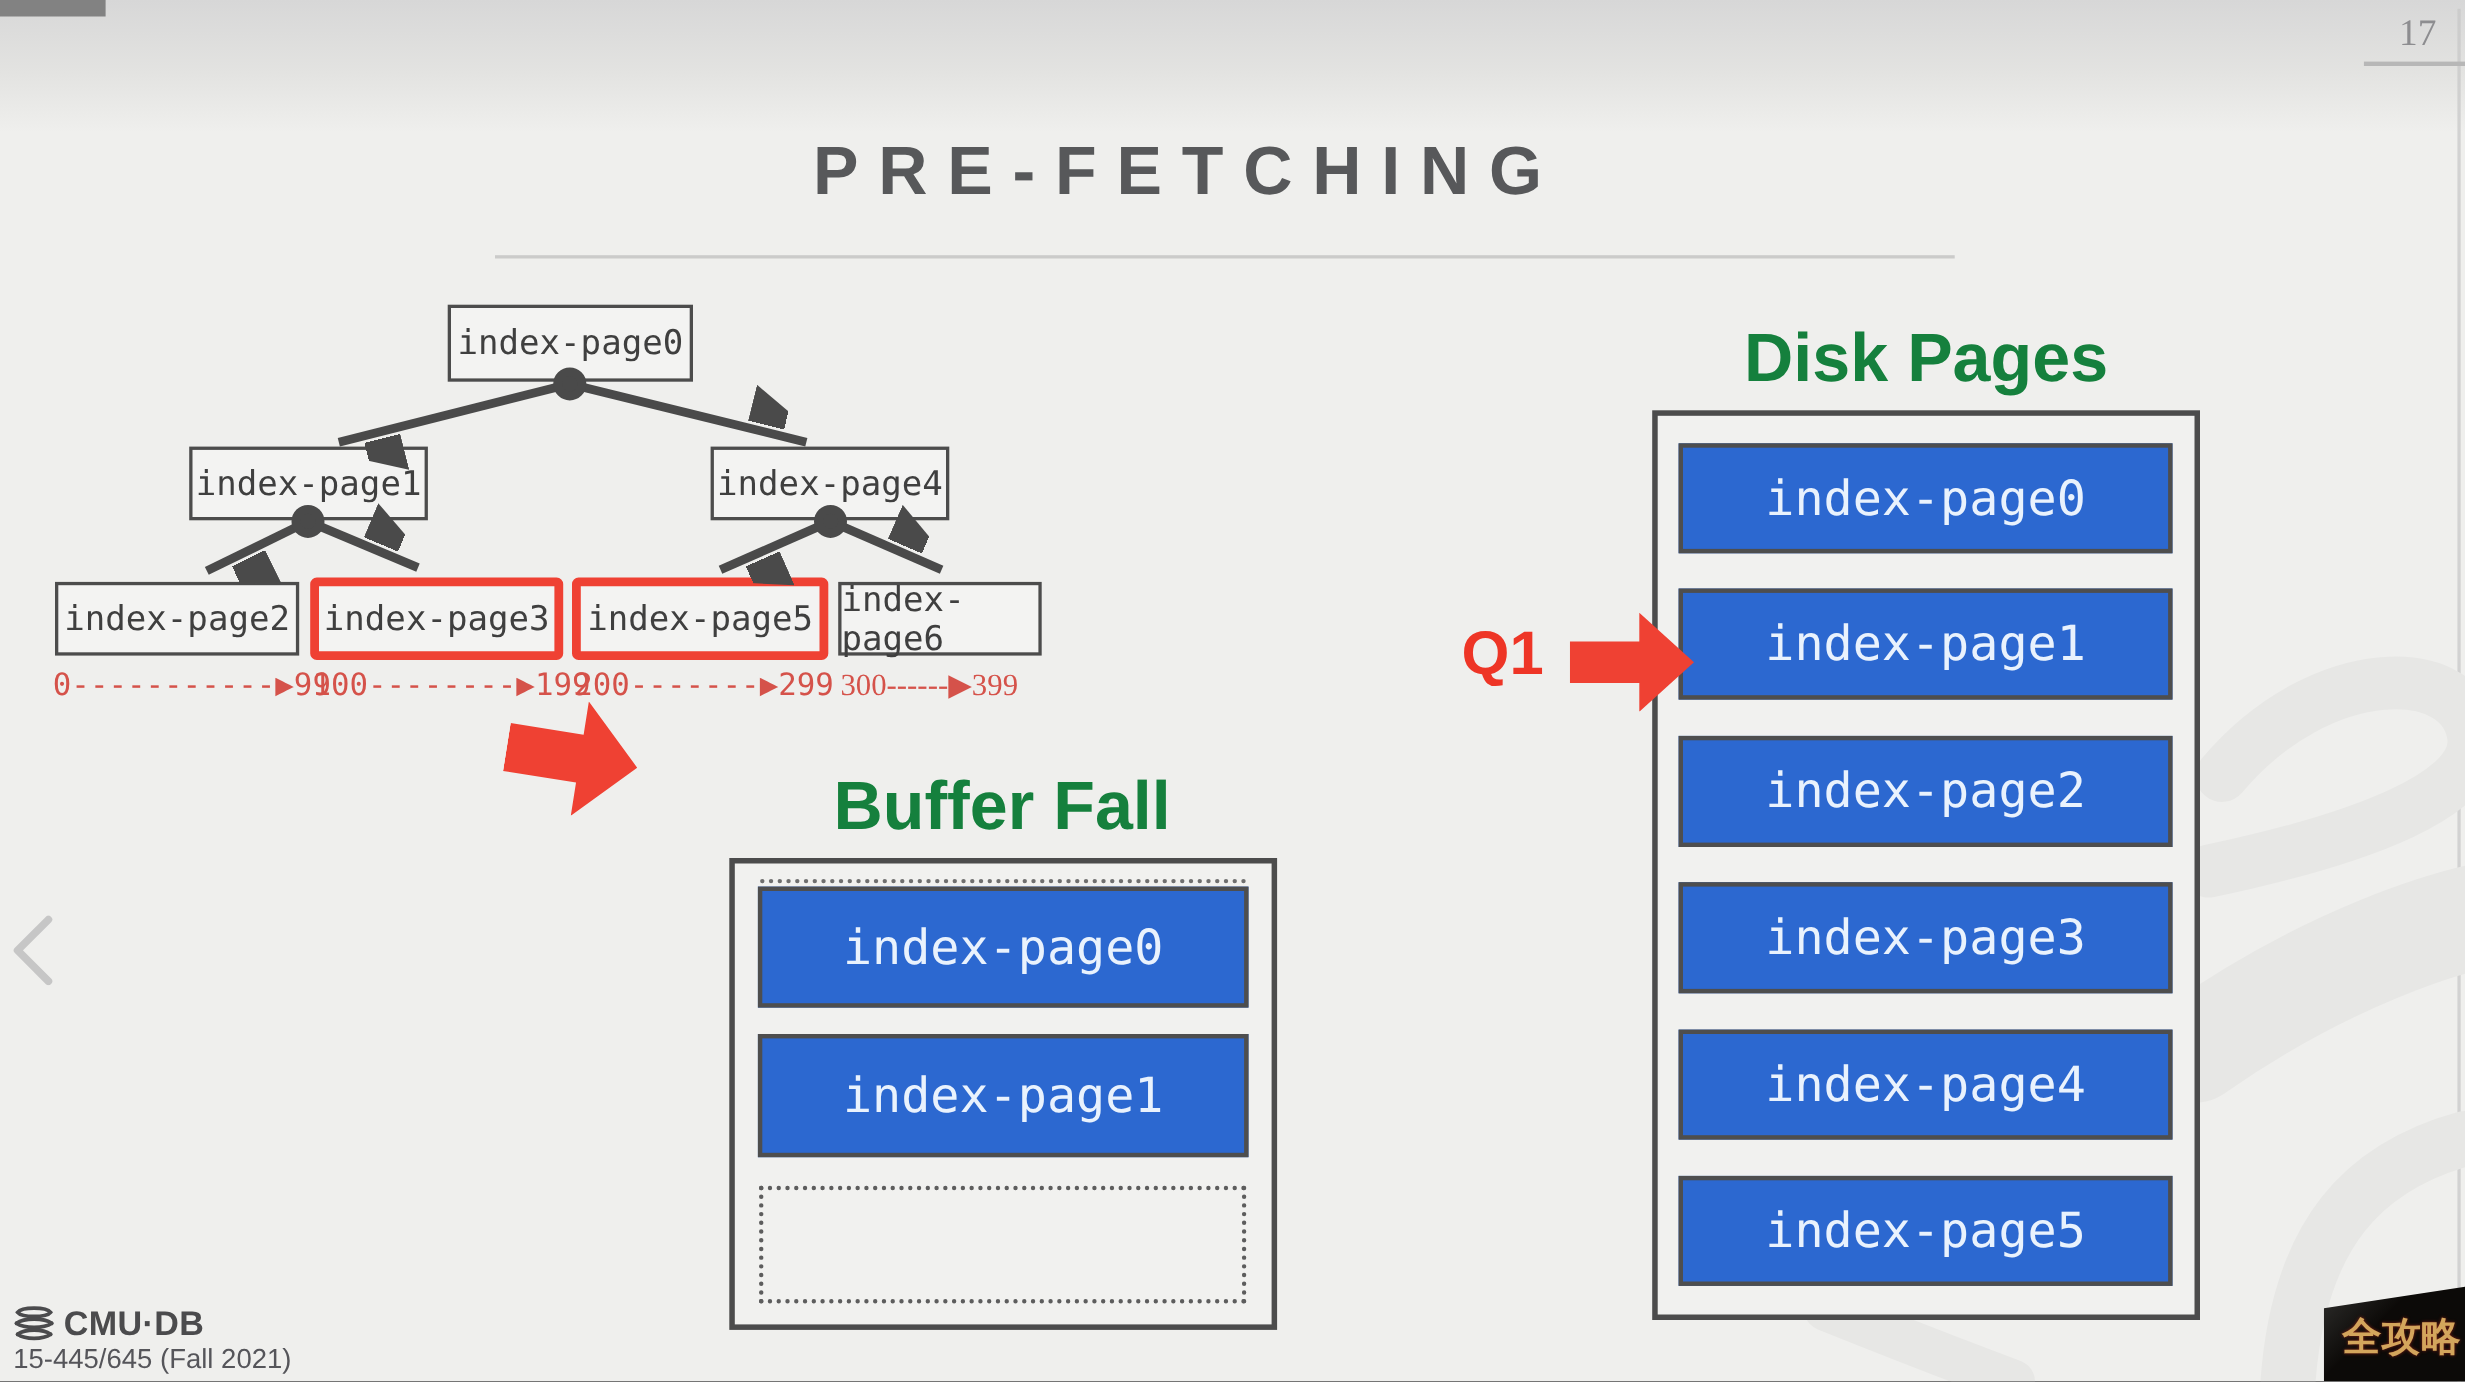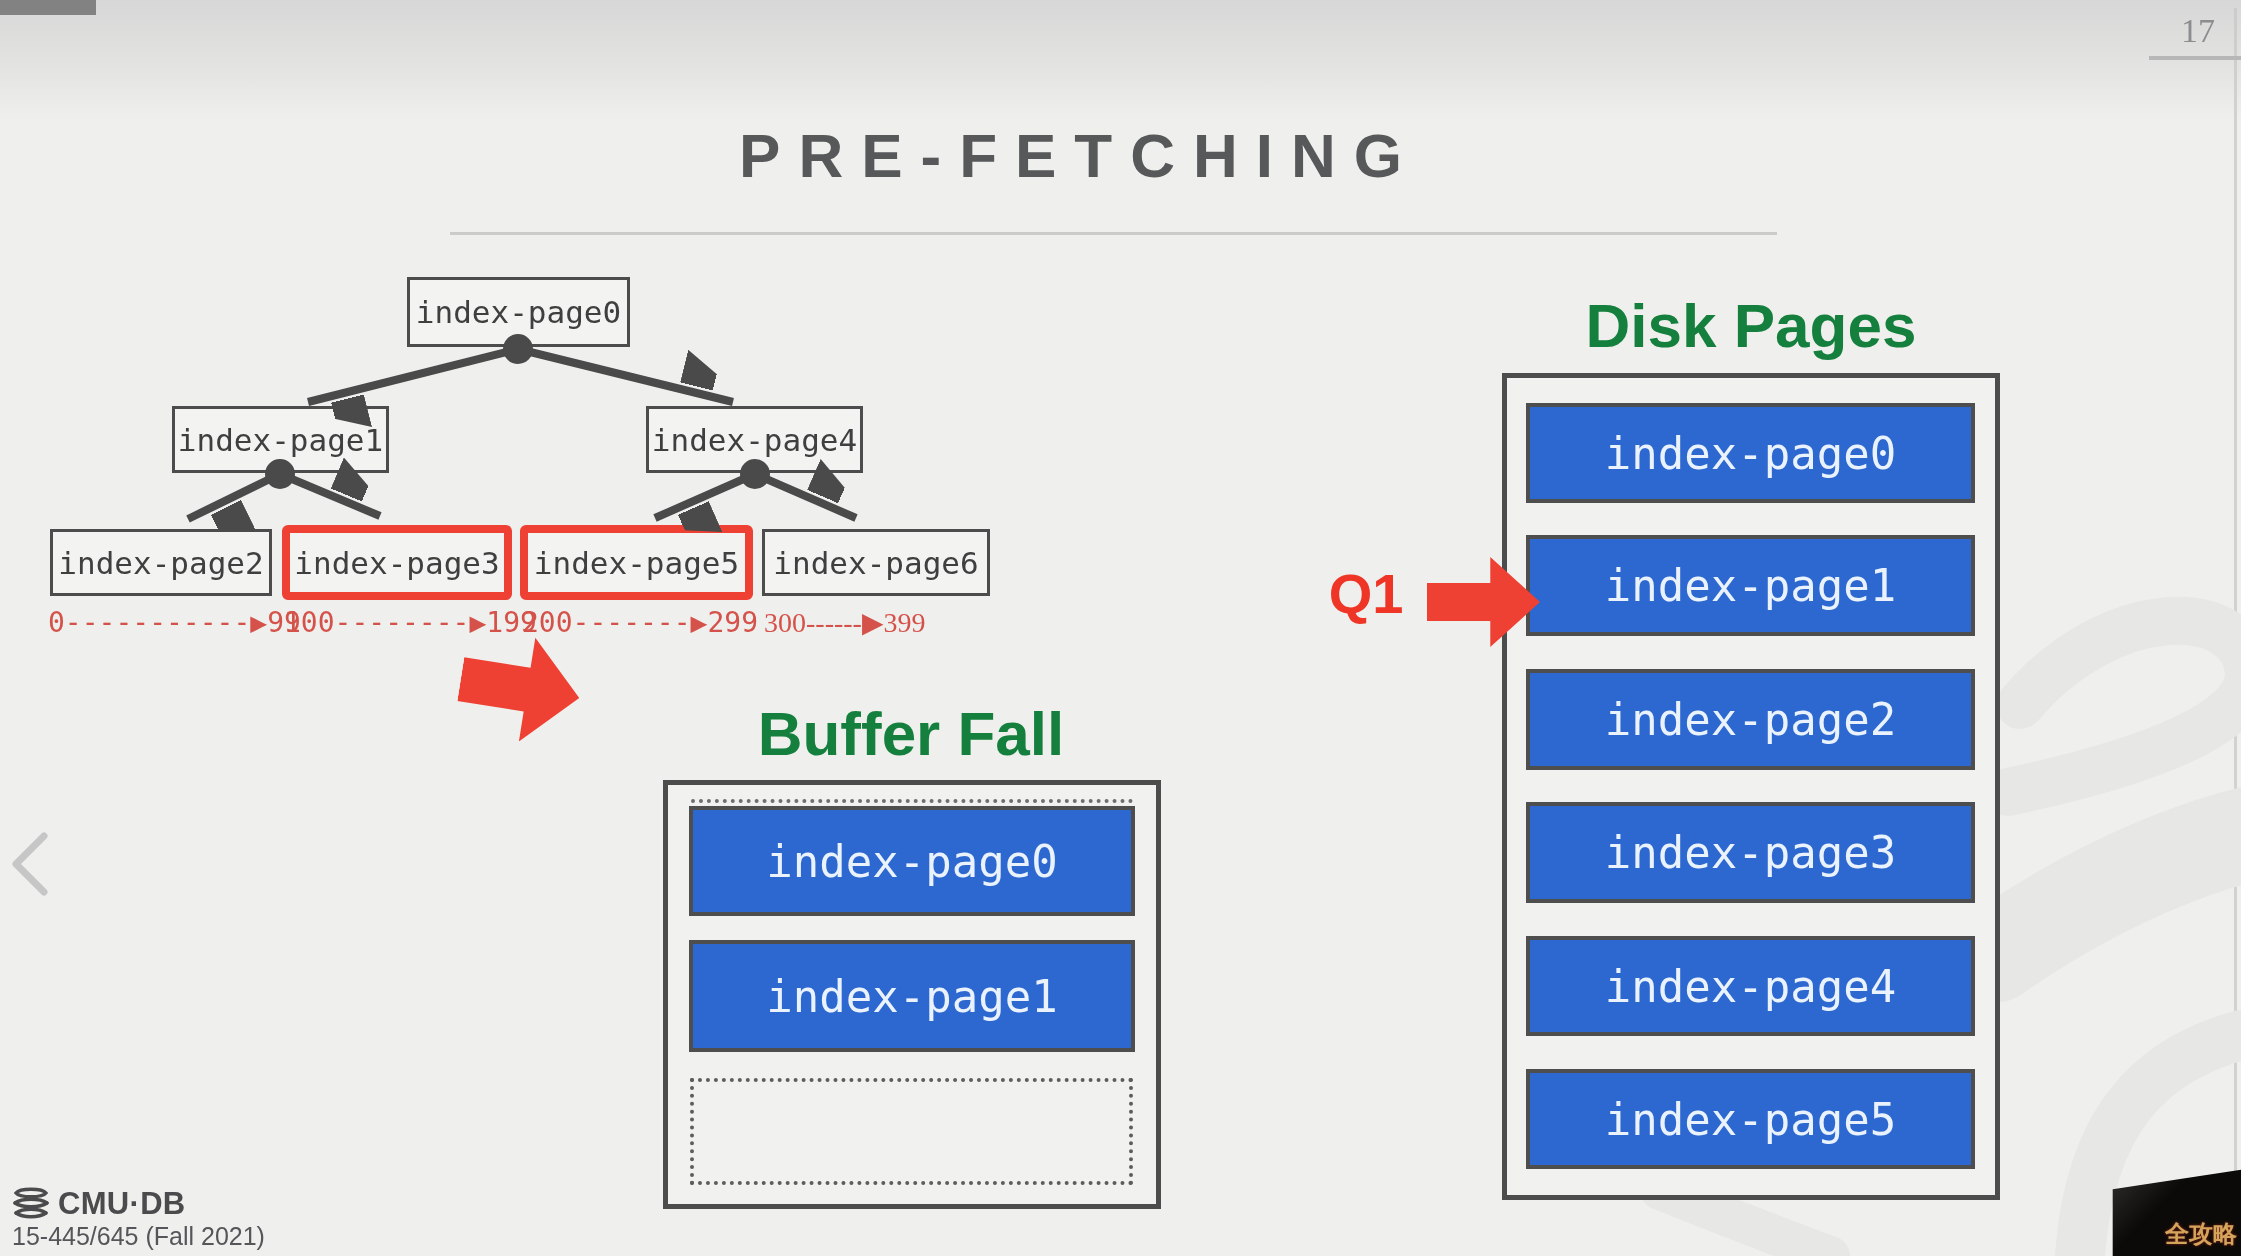--- a/index.html
+++ b/index.html
@@ -28,21 +28,21 @@
   .tnode{position:absolute;box-sizing:border-box;background:#f3f3f2;border:3px solid #4c4c4c;
     display:flex;align-items:center;justify-content:center;
     font-family:"DejaVu Sans Mono",monospace;font-size:31px;color:#3f3f3f;}
   .tnode.hl{border:8px solid #ef4133;border-radius:6px;}
   .node-root{left:407px;top:277px;width:223px;height:70px;}
   .node-l2-0{left:172px;top:406px;width:217px;height:67px;}
   .node-l2-1{left:646px;top:406px;width:217px;height:67px;}
   .leaf-0{left:50px; top:529px;width:222px;height:67px;}
   .leaf-1{left:282px;top:525px;width:230px;height:75px;}
   .leaf-2{left:520px;top:525px;width:233px;height:75px;}
-  .leaf-3{left:762px;top:529px;width:228px;height:67px;}
+  .leaf-3{left:762px;top:529px;width:185px;height:67px;}
 
   .range-label{position:absolute;top:606px;font-family:"DejaVu Sans Mono","DejaVu Sans",monospace;
     font-size:28px;color:#d5524a;white-space:nowrap;}
   .range-0{left:48px;}  .range-1{left:284px;text-align:right;} .range-2{left:522px;} .range-3{left:764px;font-family:Liberation Serif, serif;}
 
   svg.edges{position:absolute;left:0;top:0;z-index:5;pointer-events:none;}
 
   
   .block-arrow{position:absolute;background:#ef4133;
     clip-path:polygon(0% 29%,56% 29%,56% 0%,100% 50%,56% 100%,56% 71%,0% 71%);}
@@ -87,21 +87,21 @@
   
   .footer-logo{position:absolute;left:10px;top:1186px;display:flex;gap:6px;}
   .footer-logo-text{font-size:31px;font-weight:700;color:#4b4b4d;letter-spacing:.01em;}
   .footer-course{position:absolute;left:12px;top:1222px;font-family:Liberation Sans, sans-serif;
     font-size:25px;color:#55555a;}
 
   
   .corner-badge{position:absolute;left:2100px;top:1158px;width:141px;height:98px;
     clip-path:polygon(9% 32%,100% 12%,100% 100%,9% 100%);
     background:linear-gradient(135deg,#3a3a38 0%,#0c0a08 45%);z-index:7;}
-  .corner-badge-text{position:absolute;right:4px;bottom:6px;font-size:24px;font-weight:700;
+  .corner-badge-text{position:absolute;right:4px;bottom:16px;font-size:36px;font-weight:700;
     color:#d3a55c;text-shadow:0 0 3px #8a2415;}
 </style>
 </head>
 <body>
 
 <div id="slide">
 
   <div class="top-gradient"></div>
   <div class="topleft-bar"></div>
   <div class="right-edge-line"></div>

